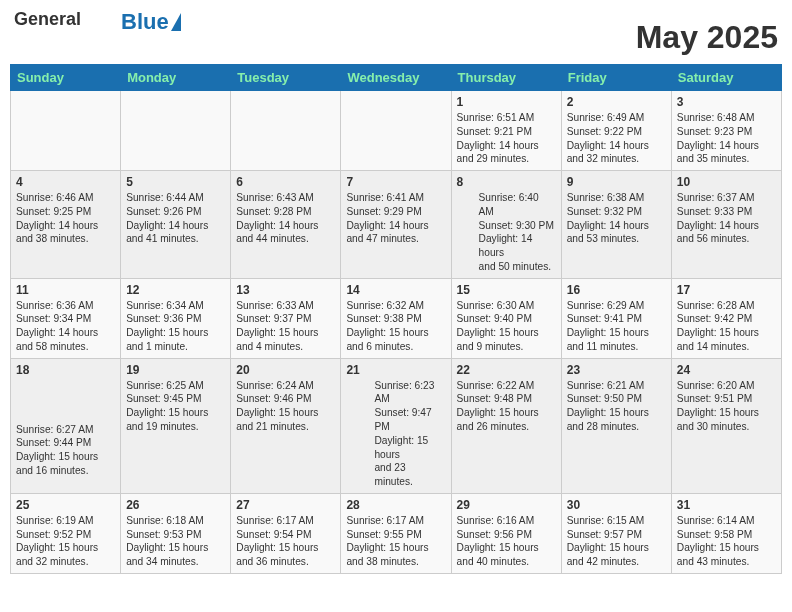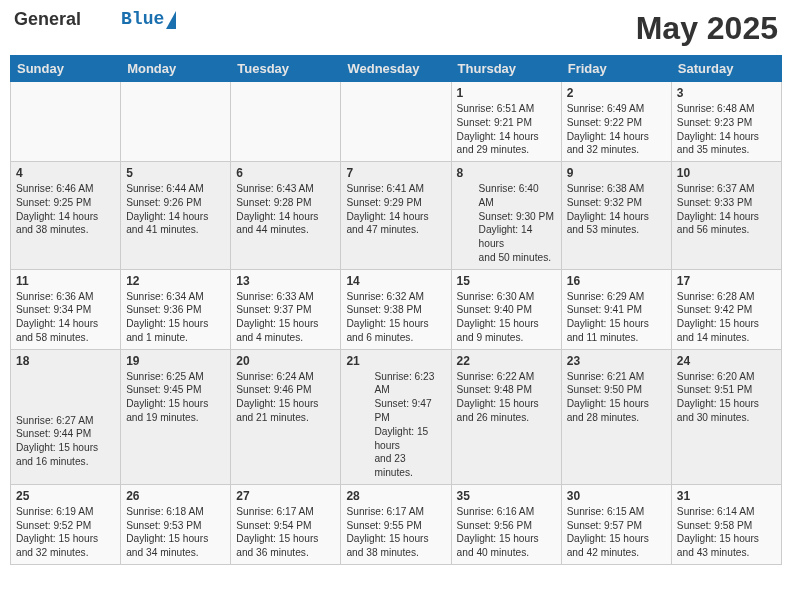--- a/index.html
+++ b/index.html
@@ -26,53 +26,53 @@
       flex-direction: row;
       line-height: 1.1;
       gap: 40px;
     }
     .logo-general {
       font-size: 18px;
       font-weight: bold;
       color: #333;
     }
     .logo-blue {
-      font-size: 18px;
+      font-size: 22px;
       font-weight: bold;
       color: #1a6faf;
-      font-family: Liberation Mono, monospace;
     }
     .logo-triangle {
       width: 0;
       height: 0;
       border-left: 10px solid transparent;
       border-bottom: 18px solid #1a6faf;
       margin-left: 2px;
       align-self: center;
     }
     .title-block {
       text-align: center;
+      margin-top: 9px;
     }
     .month-title {
       font-size: 32px;
       font-weight: bold;
       color: #333;
     }
     .location {
       font-size: 14px;
       color: #555;
     }
     table {
       width: 100%;
       border-collapse: collapse;
       table-layout: fixed;
     }
     thead th {
       background-color: #1a6faf;
-      color: #e5e5e5;
+      color: #86efac;
       text-align: left;
       padding: 5px 6px;
       font-size: 13px;
       font-weight: bold;
       border: 1px solid #1a6faf;
     }
     tbody td {
       border: 1px solid #ccc;
       vertical-align: top;
       padding: 4px 5px;
@@ -330,21 +330,21 @@
 and 36 minutes.</div>
         </td>
         <td>
           <span class="day-number">28</span>
           <div class="cell-content" style="white-space: pre-line;">Sunrise: 6:17 AM
 Sunset: 9:55 PM
 Daylight: 15 hours
 and 38 minutes.</div>
         </td>
         <td>
-          <span class="day-number">35</span>
+          <span class="day-number">29</span>
           <div class="cell-content" style="white-space: pre-line;">Sunrise: 6:16 AM
 Sunset: 9:56 PM
 Daylight: 15 hours
 and 40 minutes.</div>
         </td>
         <td>
           <span class="day-number">30</span>
           <div class="cell-content" style="white-space: pre-line;">Sunrise: 6:15 AM
 Sunset: 9:57 PM
 Daylight: 15 hours

